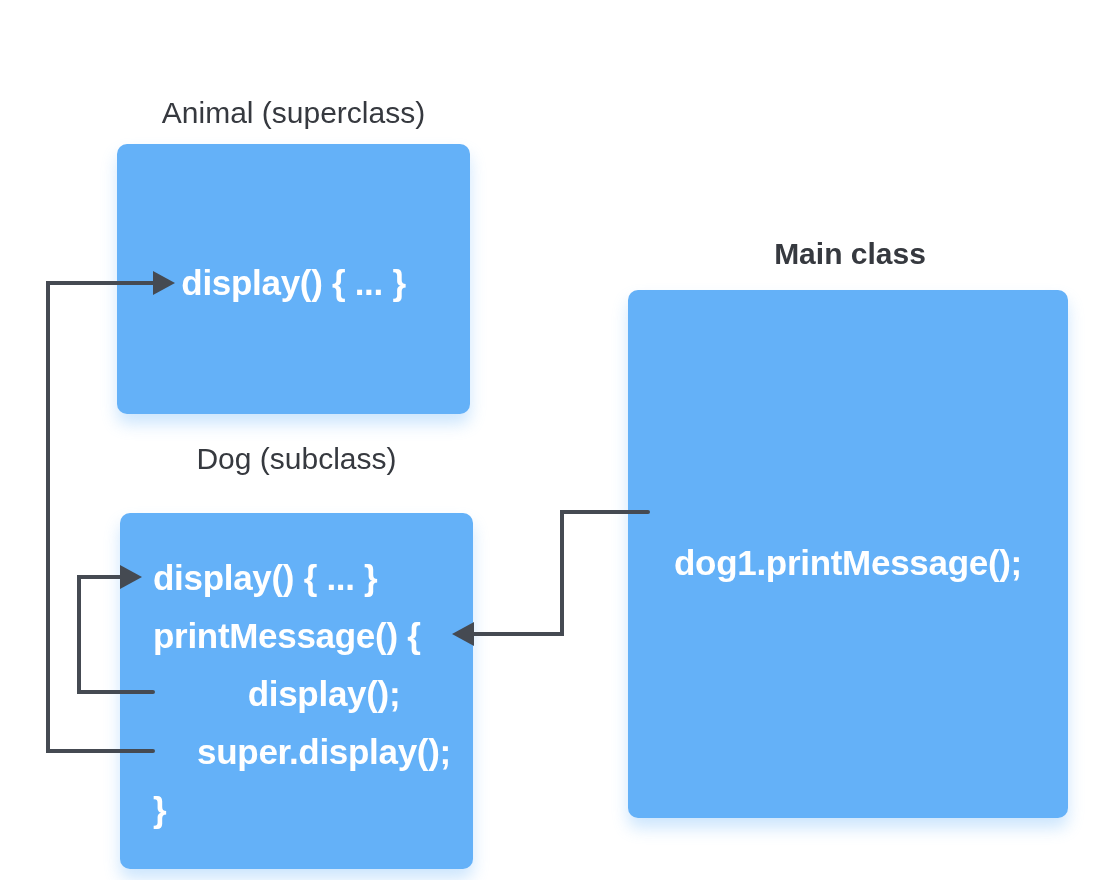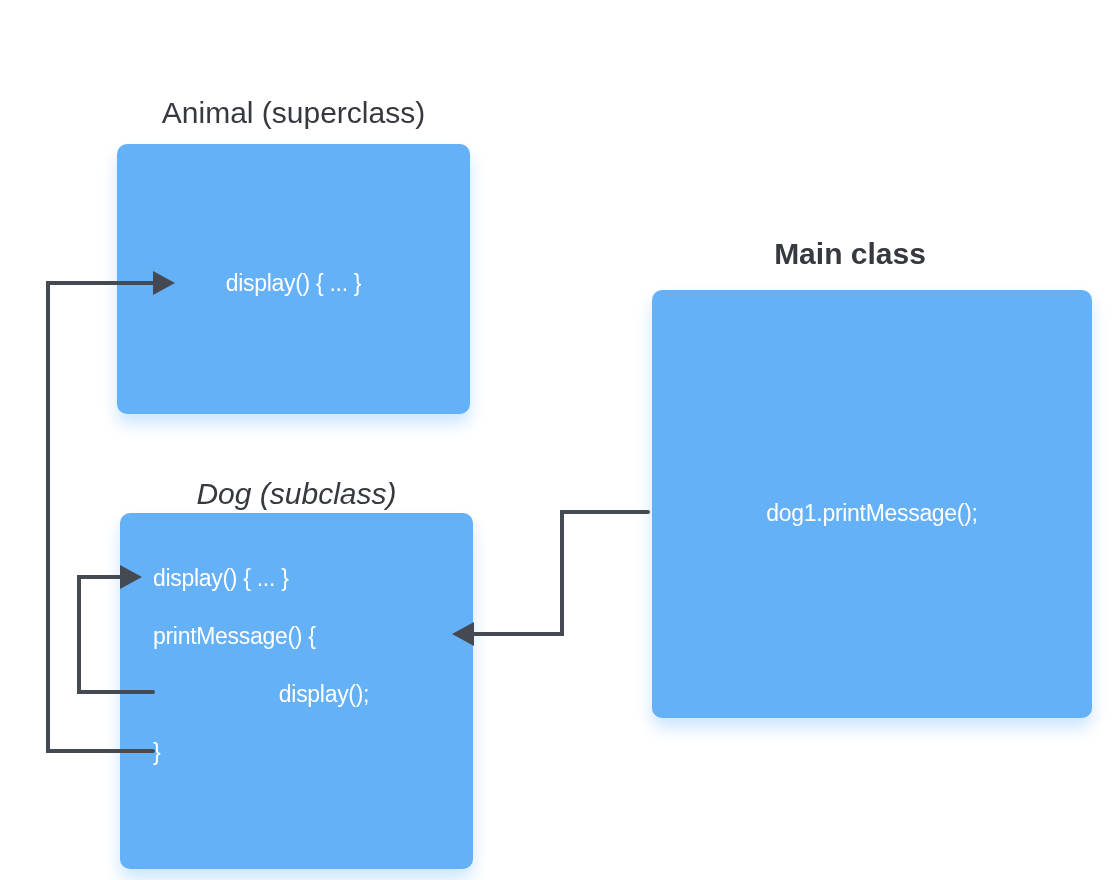--- a/index.html
+++ b/index.html
@@ -22,45 +22,45 @@
     line-height: 36px;
     color: #36393f;
     text-align: center;
   }
   .class-box {
     position: absolute;
     background: #64b1f8;
     border-radius: 10px;
     box-shadow: 0 10px 16px rgba(100, 177, 248, 0.32);
     color: #ffffff;
-    font-weight: normal;
-    font-size: 23px;
+    font-weight: bold;
+    font-size: 35px;
     letter-spacing: -0.3px;
   }
   .box-center {
     display: flex;
     align-items: center;
     justify-content: center;
   }
   #animal-box { left: 117px; top: 103px; width: 353px; height: 270px; padding-top: 8px; box-sizing: border-box; }
   #animal-label { left: 117px; top: 54px;  width: 353px; }
 
   #dog-box { left: 120px; top: 472px; width: 353px; height: 356px; box-sizing: border-box; }
-  #dog-label { left: 120px; top: 435px; width: 353px; font-style: italic; }
+  #dog-label { left: 120px; top: 400px; width: 353px; }
   .dog-code {
     padding: 36px 0 0 33px;
   }
   .code-line {
     height: 58px;
     line-height: 58px;
     white-space: pre;
   }
   .code-line.indent { margin-left: 22px; text-align: center; }
 
-  #main-box { left: 652px; top: 249px; width: 440px; height: 428px; padding-top: 18px; box-sizing: border-box; }
+  #main-box { left: 628px; top: 249px; width: 440px; height: 528px; padding-top: 18px; box-sizing: border-box; }
   #main-label { left: 630px; top: 195px; width: 440px; font-weight: bold; }
 
   .arrow-layer {
     position: absolute;
     left: 0; top: 0;
     width: 1118px;
     height: 880px;
     pointer-events: none;
   }
   .arrow-path {
@@ -84,20 +84,21 @@
   <div class="class-box box-center" id="animal-box">
     <span class="code-line">display() { ... }</span>
   </div>
 
   <div class="class-label" id="dog-label">Dog (subclass)</div>
   <div class="class-box" id="dog-box">
     <div class="dog-code">
       <div class="code-line">display() { ... }</div>
       <div class="code-line">printMessage() {</div>
       <div class="code-line indent">display();</div>
+      <div class="code-line indent">super.display();</div>
       <div class="code-line">}</div>
     </div>
   </div>
 
   <div class="class-label" id="main-label">Main class</div>
   <div class="class-box box-center" id="main-box">
     <span class="code-line">dog1.printMessage();</span>
   </div>
 
   <svg class="arrow-layer" viewBox="0 0 1118 880">

